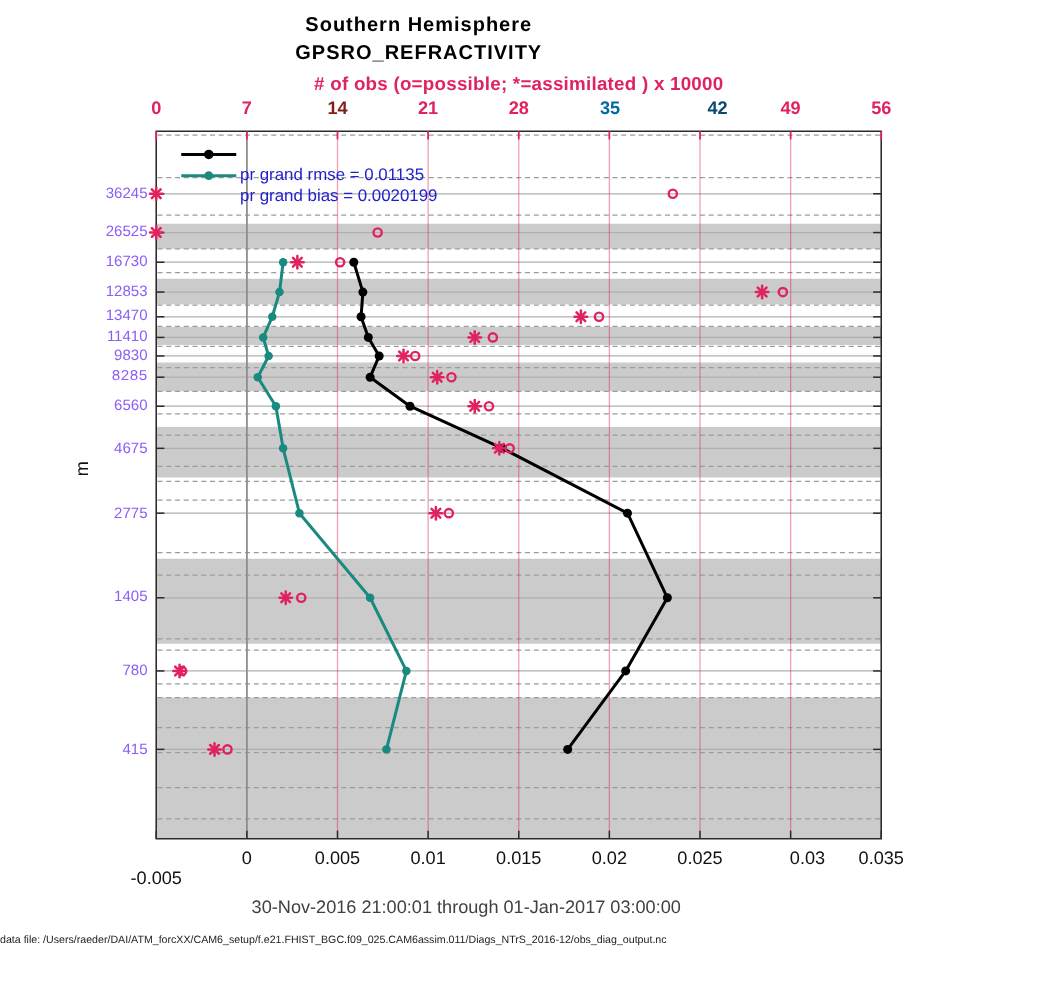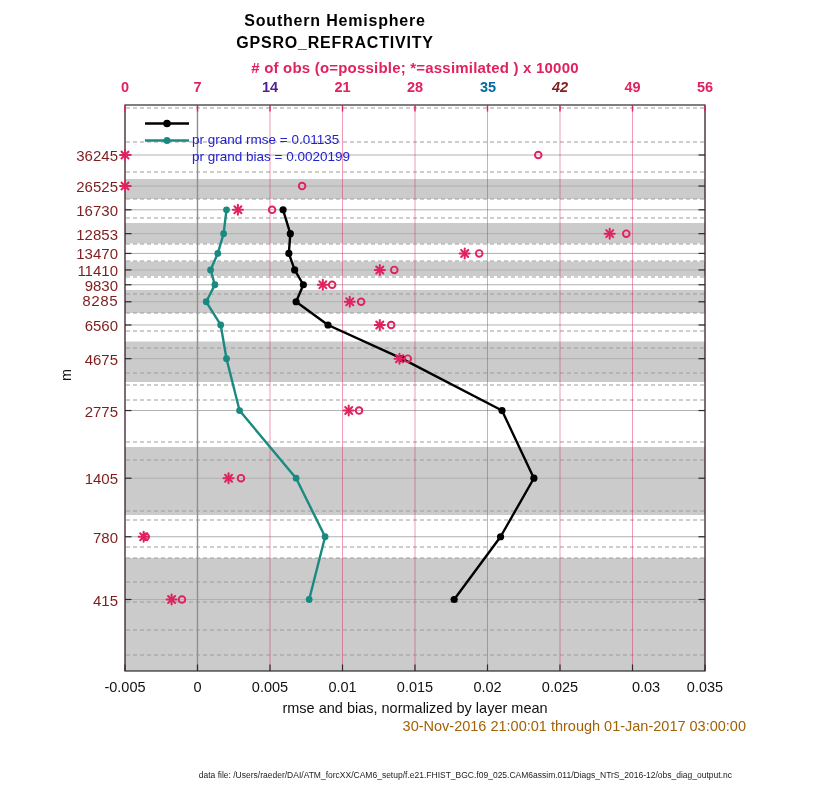--- a/index.html
+++ b/index.html
@@ -7,29 +7,29 @@
     position:relative;width:830px;height:800px;background:#ffffff;overflow:hidden;
     font-family:"Liberation Sans","DejaVu Sans",sans-serif;color:#111;
   }
   .fig svg{position:absolute;left:0;top:0;}
   .abs{position:absolute;}
   .title1,.title2{left:0;width:670px;text-align:center;font-weight:bold;font-size:16px;letter-spacing:0.8px;color:#000;}
   .title1{top:12px;}
   .title2{top:34px;}
   .topaxis-label{top:59px;left:0;width:830px;text-align:center;font-weight:bold;font-size:15px;letter-spacing:0.2px;}
   .ttick{top:79px;width:60px;text-align:center;font-weight:bold;font-size:14.5px;}
-  .ytick{left:30px;width:88px;text-align:right;font-size:15px;color:#7f1d1d;}
+  .ytick{left:30px;width:88px;text-align:right;font-size:12px;color:#8b5cf6;}
   .xtick{top:679px;width:70px;text-align:center;font-size:14.5px;color:#111;}
   .ylabel{left:46px;top:367px;width:40px;text-align:center;font-size:14.5px;transform:rotate(-90deg);color:#111;}
   .lg{left:192px;font-size:13.5px;white-space:nowrap;margin-top:16px;}
   .lg.t1{top:116px;}
   .lg.t2{top:133px;}
   .xaxis-label{top:700px;left:0;width:830px;text-align:center;font-size:14.5px;color:#111;}
-  .daterange{top:718px;left:0;width:746px;text-align:right;font-size:14.5px;color:#a16207;}
-  .footer{top:770px;left:0;width:732px;text-align:right;font-size:8.5px;color:#222;}
+  .daterange{top:718px;left:0;width:746px;text-align:center;font-size:14.5px;color:#404040;}
+  .footer{top:746px;left:0;width:732px;text-align:left;font-size:8.5px;color:#222;}
 </style>
 </head>
 <body>
 
 <div class="fig">
   <svg id="plot-svg" width="830" height="800" viewBox="0 0 830 800">
       <g>
         <rect x="125" y="179" width="580" height="20" fill="#cbcbcb"></rect>
         <rect x="125" y="223" width="580" height="20.5" fill="#cbcbcb"></rect>
         <rect x="125" y="261.5" width="580" height="14.5" fill="#cbcbcb"></rect>
@@ -256,57 +256,56 @@
       </g>
     </svg>
 
   <div class="abs title1">Southern Hemisphere</div>
   <div class="abs title2">GPSRO_REFRACTIVITY</div>
   <div class="abs topaxis-label" style="color: rgb(224, 34, 94);"># of obs (o=possible; *=assimilated ) x 10000</div>
 
   <div id="top-ticks">
       <div class="abs ttick" style="left: 95px; color: rgb(224, 34, 94);">0</div>
       <div class="abs ttick" style="left: 167.5px; color: rgb(224, 34, 94);">7</div>
-      <div class="abs ttick" style="left: 240px; color: #4c1d95;">14</div>
+      <div class="abs ttick" style="left: 240px; color: #7f1d1d;">14</div>
       <div class="abs ttick" style="left: 312.5px; color: rgb(224, 34, 94);">21</div>
       <div class="abs ttick" style="left: 385px; color: rgb(224, 34, 94);">28</div>
       <div class="abs ttick" style="left: 458px; color: #0369a1;">35</div>
-      <div class="abs ttick" style="left: 530px; color: #7f1d1d; font-style: italic;">42</div>
+      <div class="abs ttick" style="left: 544px; color: #0c4a6e;">42</div>
       <div class="abs ttick" style="left: 602.5px; color: rgb(224, 34, 94);">49</div>
       <div class="abs ttick" style="left: 675px; color: rgb(224, 34, 94);">56</div>
     </div>
   <div id="left-ticks">
       <div class="abs ytick" style="top: 147px;">36245</div>
       <div class="abs ytick" style="top: 178.048px;">26525</div>
       <div class="abs ytick" style="top: 201.798px;">16730</div>
       <div class="abs ytick" style="top: 225.65px;">12853</div>
       <div class="abs ytick" style="top: 245.435px;">13470</div>
       <div class="abs ytick" style="top: 261.94px;">11410</div>
       <div class="abs ytick" style="top: 276.763px;">9830</div>
       <div class="abs ytick" style="top: 293.767px; font-family: Liberation Mono, monospace;">8285</div>
       <div class="abs ytick" style="top: 316.984px;">6560</div>
       <div class="abs ytick" style="top: 350.672px;">4675</div>
       <div class="abs ytick" style="top: 402.541px;">2775</div>
       <div class="abs ytick" style="top: 470.225px;">1405</div>
       <div class="abs ytick" style="top: 528.748px;">780</div>
       <div class="abs ytick" style="top: 591.5px;">415</div>
     </div>
   <div id="bottom-ticks">
-      <div class="abs xtick" style="left: 90px;">-0.005</div>
+      <div class="abs xtick" style="left: 90px; margin-top: 16px;">-0.005</div>
       <div class="abs xtick" style="left: 162.5px;">0</div>
       <div class="abs xtick" style="left: 235px;">0.005</div>
       <div class="abs xtick" style="left: 307.5px;">0.01</div>
       <div class="abs xtick" style="left: 380px;">0.015</div>
       <div class="abs xtick" style="left: 452.5px;">0.02</div>
       <div class="abs xtick" style="left: 525px;">0.025</div>
       <div class="abs xtick" style="left: 611px; text-align: center;">0.03</div>
       <div class="abs xtick" style="left: 670px;">0.035</div>
     </div>
 
   <div class="abs ylabel">m</div>
 
   <div class="abs lg t1" style="color: rgb(34, 34, 204);">pr grand rmse = 0.01135</div>
   <div class="abs lg t2" style="color: rgb(34, 34, 204);">pr grand bias = 0.0020199</div>
 
-  <div class="abs xaxis-label">rmse and bias, normalized by layer mean</div>
   <div class="abs daterange">30-Nov-2016 21:00:01 through 01-Jan-2017 03:00:00</div>
   <div class="abs footer">data file: /Users/raeder/DAI/ATM_forcXX/CAM6_setup/f.e21.FHIST_BGC.f09_025.CAM6assim.011/Diags_NTrS_2016-12/obs_diag_output.nc</div>
 </div>
 
 </body></html>

